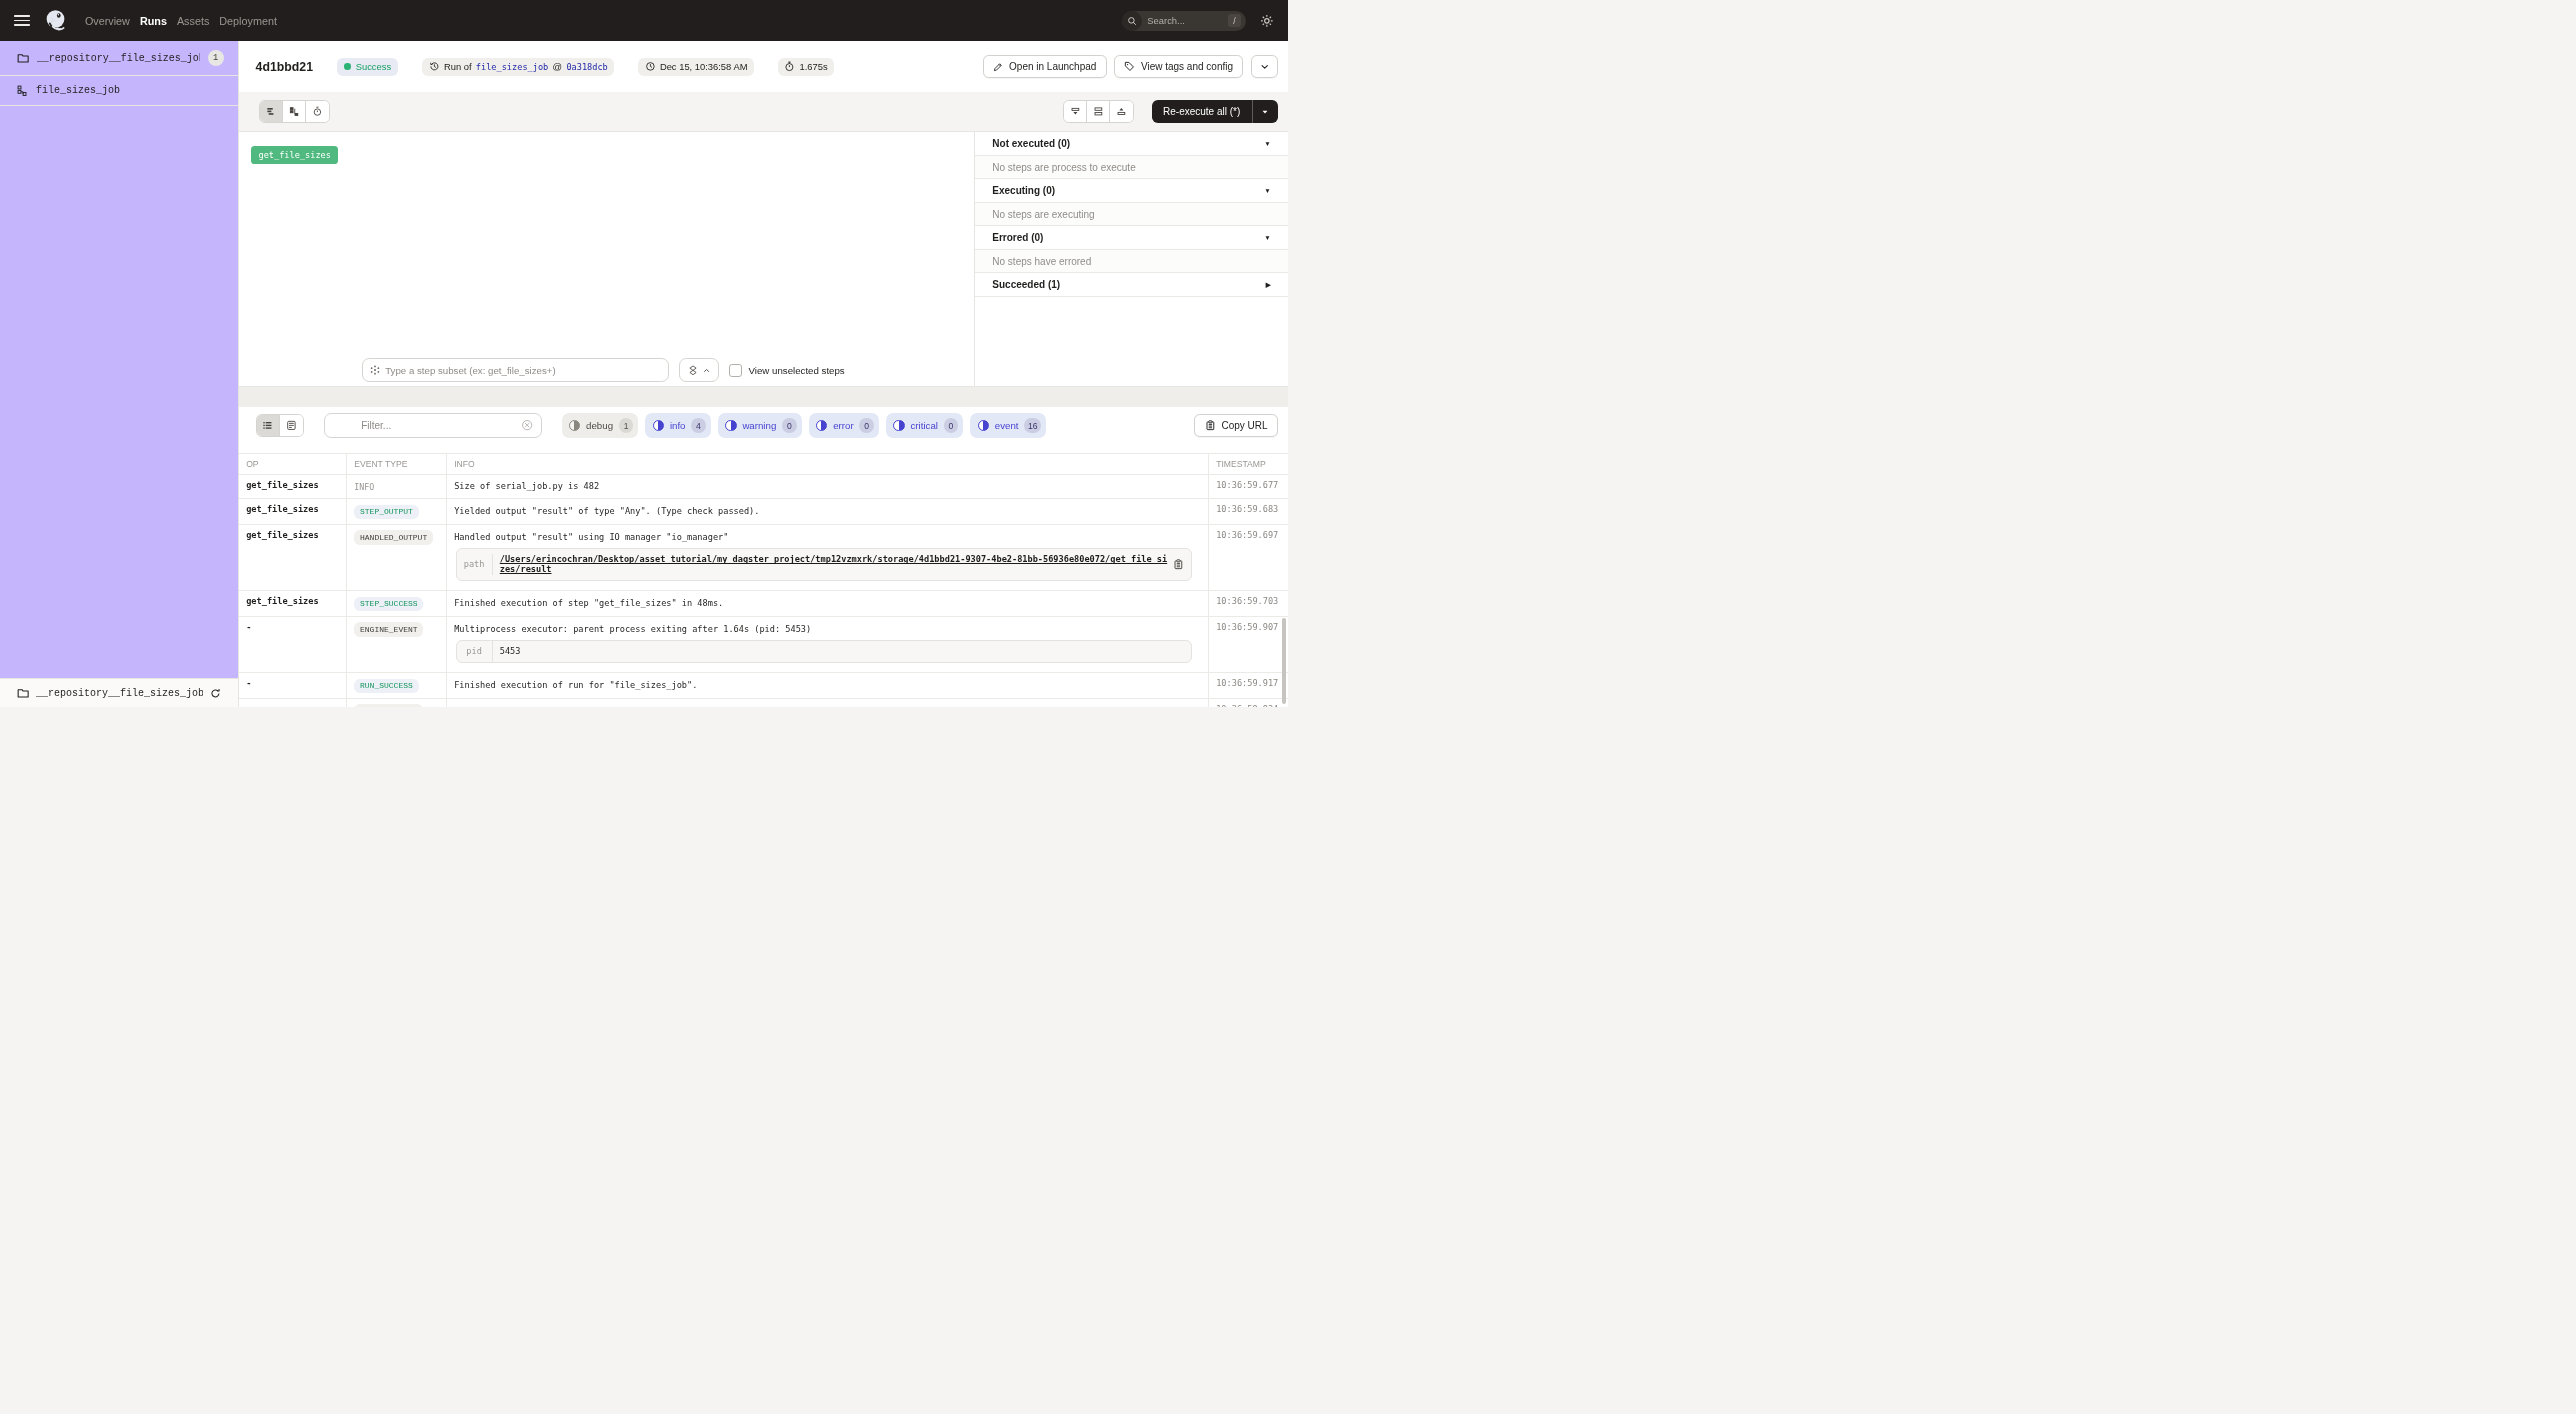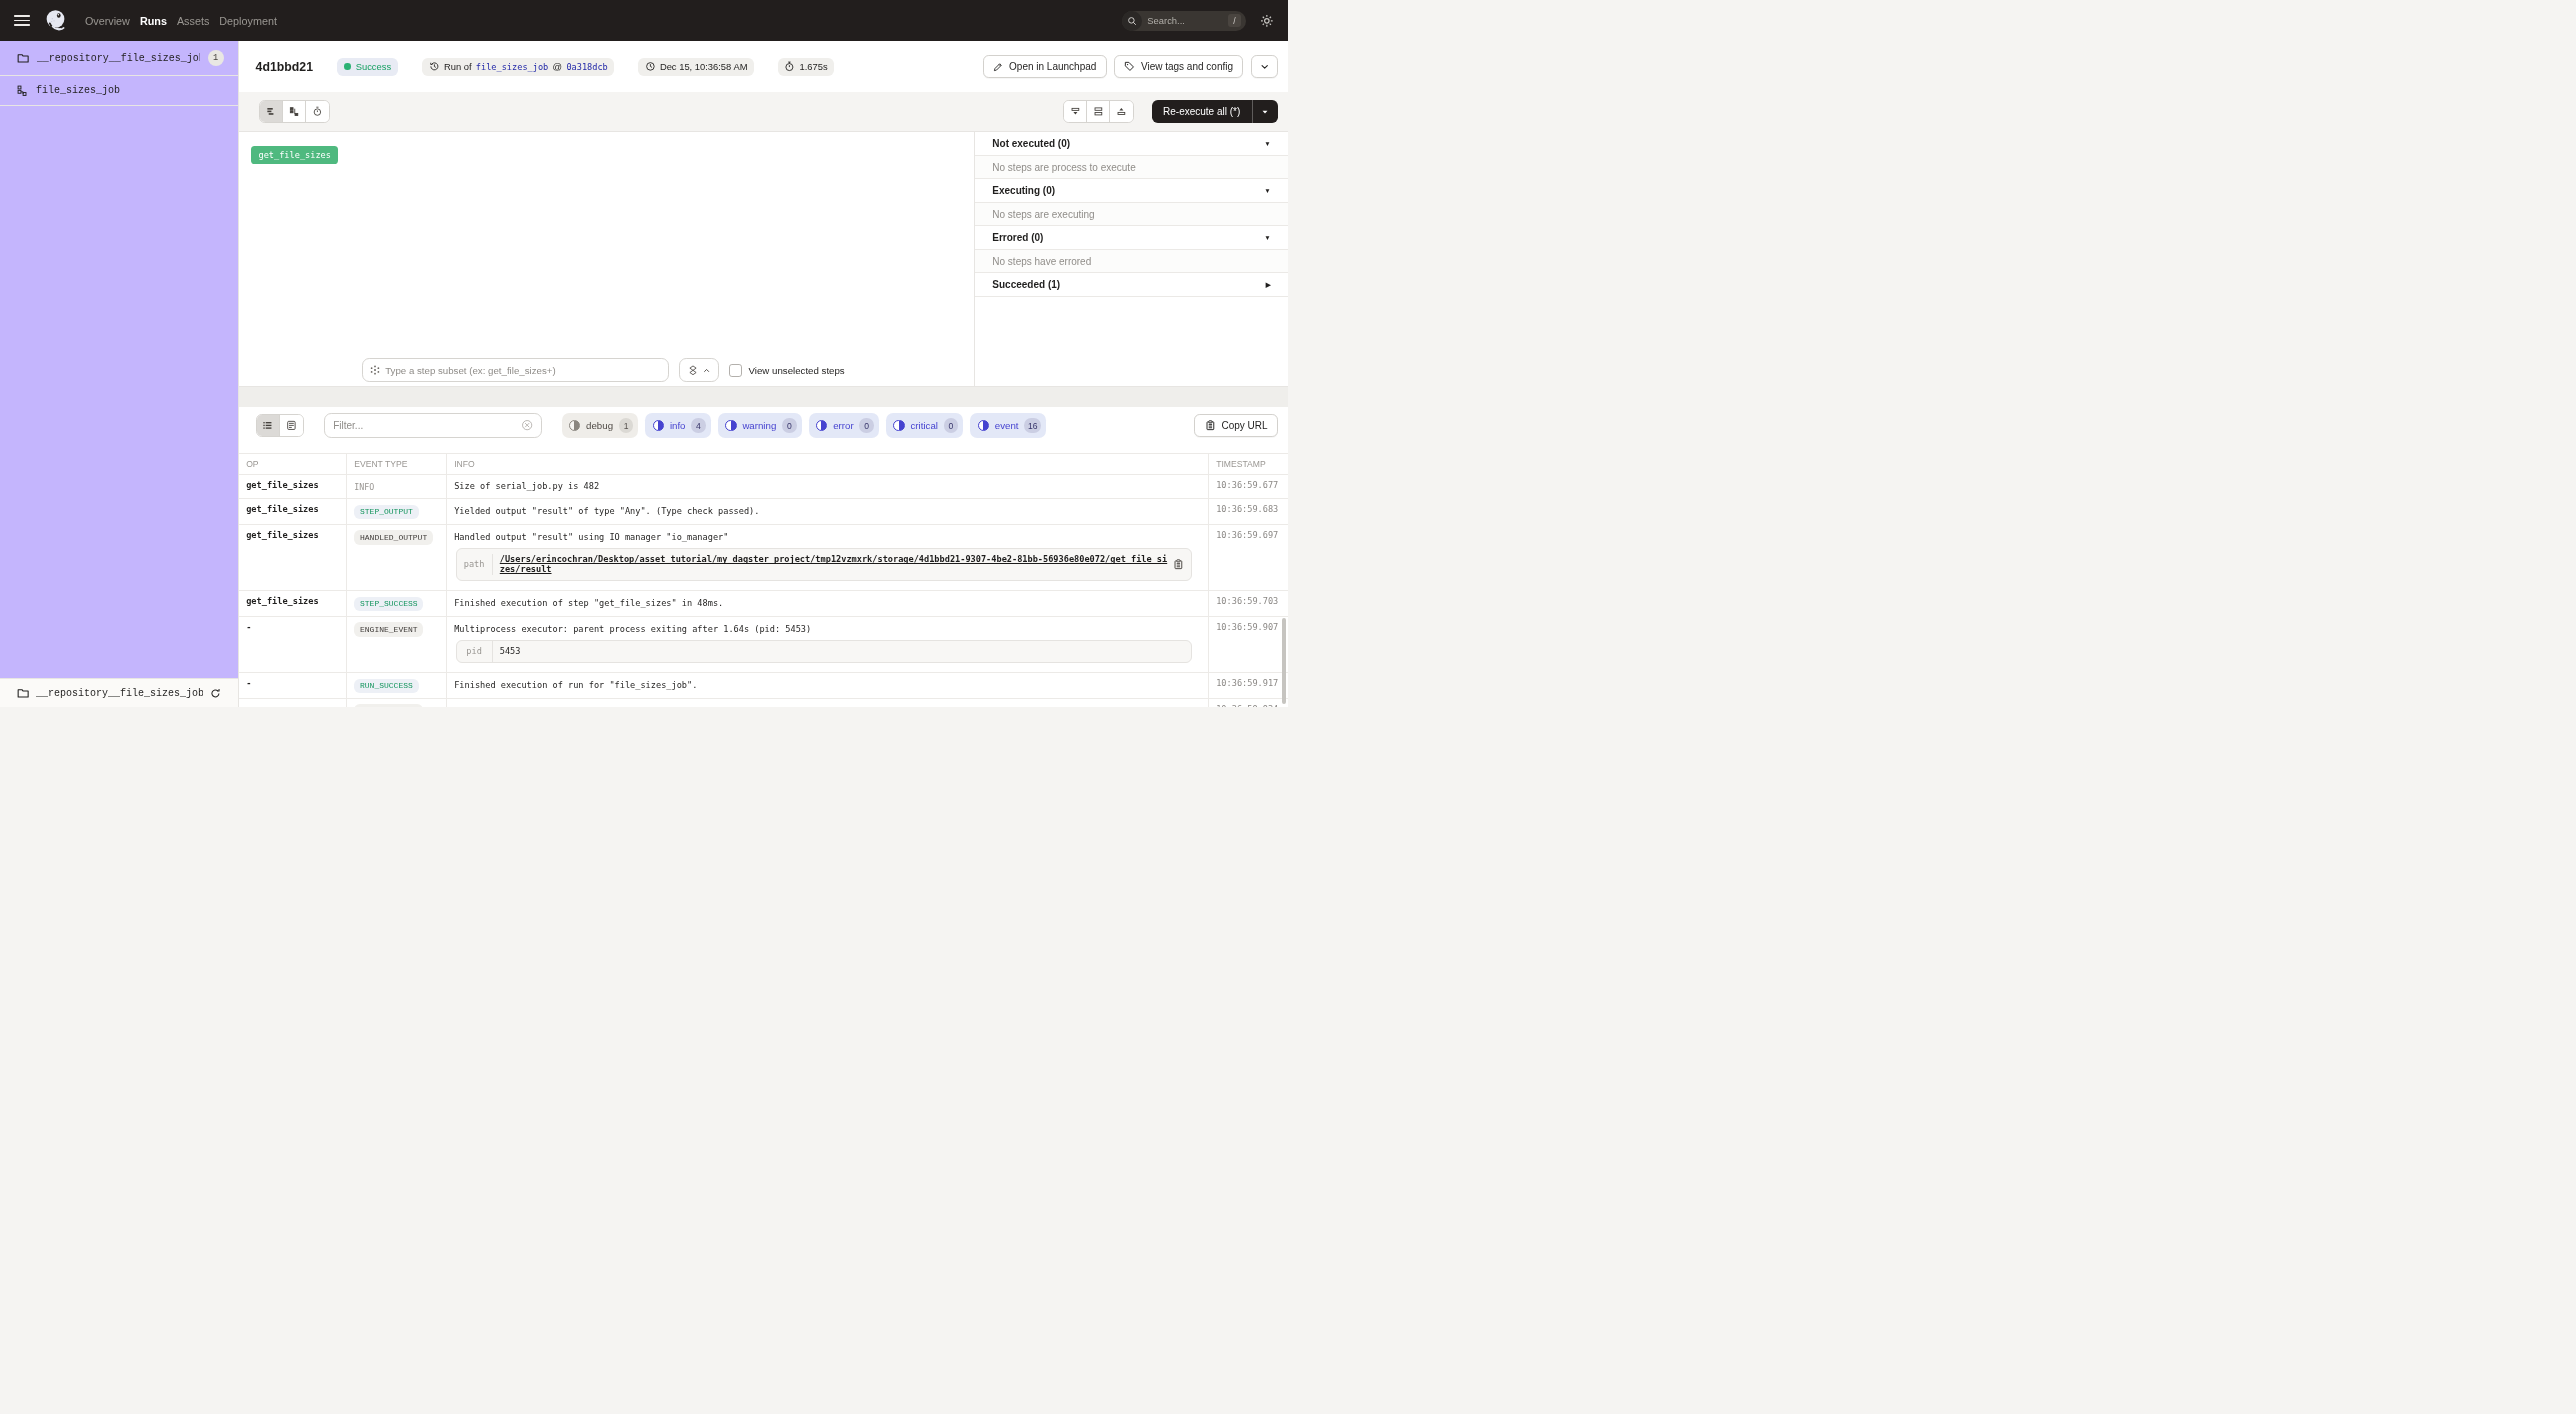--- a/index.html
+++ b/index.html
@@ -74,21 +74,21 @@
   .sp-body { height:23px; display:flex; align-items:center; padding:0 17.3px; border-bottom:0.7px solid #EBE9E6; font-size:10px; color:#908D89; background:#FCFCFB; }
 
   .graygap { height:19.5px; background:#EFEEEB; }
 
   
   .log-section { flex:1; background:#fff; display:flex; flex-direction:column; min-height:0; position:relative; }
   .log-toolbar { height:34px; display:flex; align-items:center; gap:20px; padding:4.3px 10px 0 16.6px; }
   .seg2 { display:flex; border:0.7px solid #D6D4D0; border-radius:5.8px; overflow:hidden; background:#fff; }
   .lvl-group { display:flex; align-items:center; gap:7.2px; }
   .filter-wrap { width:218px; height:24.5px; border:0.7px solid #D6D4D0; border-radius:7.2px; display:flex; align-items:center; padding:0 7.2px 0 8.6px; }
-  .filter-wrap input { flex:1; min-width:0; border:none; outline:none; font-size:10px; background:transparent; }
+  .filter-wrap input { flex:1; min-width:0; border:none; outline:none; font-size:10px; background:transparent;margin-left:28px; }
   .filter-wrap input::placeholder { color:#8F8C88; }
   .lvl-pill { height:24.5px; border-radius:7.2px; display:flex; align-items:center; gap:5.8px; padding:0 5px 0 7.2px; font-size:9.7px; cursor:pointer; }
   .lvl-pill.on { background:#E3E8F7; color:#4643D0; }
   .lvl-pill.off { background:#EFEDE9; color:#4F4A45; }
   .toggle { width:11.5px; height:11.5px; border-radius:50%; }
   .lvl-pill.on .toggle { border:1.1px solid #4643D0; background:linear-gradient(to right,#fff 0 50%, #4643D0 50% 100%); }
   .lvl-pill.off .toggle { border:1.1px solid #8A8680; background:linear-gradient(to right,#F6F5F3 0 50%, #8A8680 50% 100%); }
   .lvl-count { min-width:14.4px; height:14.4px; border-radius:7.2px; font-size:8.6px; display:flex; align-items:center; justify-content:center; padding:0 3.6px; }
   .lvl-pill.on .lvl-count { background:#CBCEE3; color:#37356A; }
   .lvl-pill.off .lvl-count { background:#DBD9D4; color:#55514D; }

